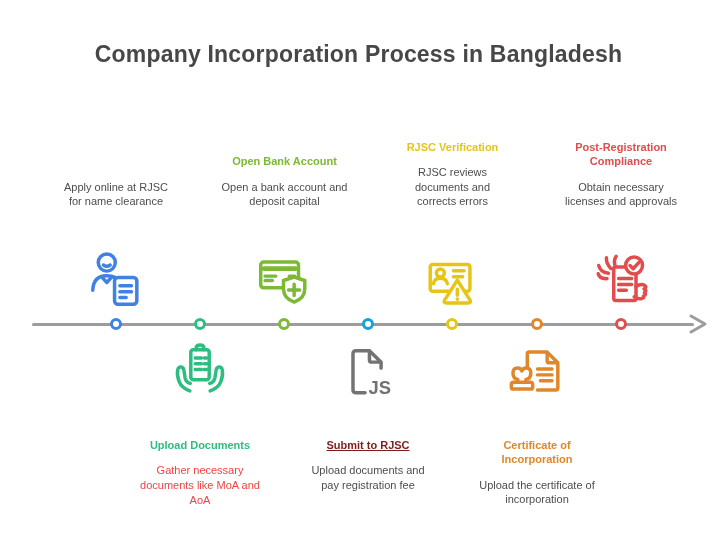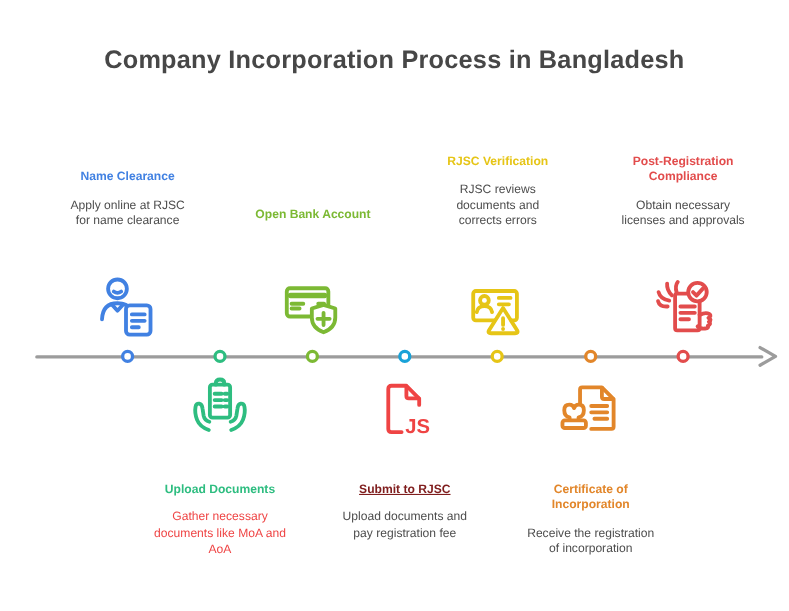--- a/index.html
+++ b/index.html
@@ -89,21 +89,20 @@
 
   <span class="dot d0" style="border-color: rgb(65, 129, 226);"></span>
   <span class="dot d1" style="border-color: rgb(46, 189, 128);"></span>
   <span class="dot d2" style="border-color: rgb(124, 185, 52);"></span>
   <span class="dot d3" style="border-color: rgb(25, 162, 216);"></span>
   <span class="dot d4" style="border-color: rgb(230, 197, 22);"></span>
   <span class="dot d5" style="border-color: rgb(226, 134, 42);"></span>
   <span class="dot d6" style="border-color: rgb(226, 76, 76);"></span>
 
   <div class="step top s0">
-    <p class="step-label" style="color: rgb(65, 129, 226);">Name Clearance</p>
     <p class="step-desc" style="color: rgb(77, 77, 77);">Apply online at RJSC for name clearance</p>
   </div>
   <div class="icon i0" style="color: rgb(65, 129, 226);">
     <svg viewBox="0 0 64 64">
       <circle class="stroke" cx="22.5" cy="13" r="8.8"></circle>
       <path class="stroke" d="M19,15.5 Q22.5,18 26,15.5"></path>
       <path class="stroke" d="M8,41.5 Q8.6,26.5 22.5,26.5 Q31.5,26.5 35,32"></path>
       <path class="stroke" d="M17,27.5 L22.5,33.5 L28,27.5"></path>
       <rect class="stroke-fill" x="30.5" y="28.5" width="23" height="27.5" rx="3.5"></rect>
       <path class="stroke" d="M36,37 H48 M36,43 H48 M36,49 H42.5"></path>
@@ -119,36 +118,37 @@
       <rect class="stroke-fill" x="22.5" y="10" width="19" height="31" rx="2.5"></rect>
       <path class="stroke" d="M28,10 V8.6 Q28,5.2 32,5.2 Q36,5.2 36,8.6 V10"></path>
       <path class="stroke" d="M27,18.5 H33.5 M36.5,18.5 H38.8 M27,24.5 H33.5 M36.5,24.5 H38.8 M27,30.5 H33.5 M36.5,30.5 H38.8"></path>
       <path class="stroke" d="M21.5,52.5 Q13,49.5 10.5,43 Q8,36.5 9,31 Q9.6,27.4 12.6,27.9 Q15.2,28.4 15.6,32.4 L16.6,39 Q17.6,43.6 22,44.8"></path>
       <path class="stroke" d="M42.5,52.5 Q51,49.5 53.5,43 Q56,36.5 55,31 Q54.4,27.4 51.4,27.9 Q48.8,28.4 48.4,32.4 L47.4,39 Q46.4,43.6 42,44.8"></path>
     </svg>
   </div>
 
   <div class="step top s2">
     <p class="step-label" style="color: rgb(124, 185, 52);">Open Bank Account</p>
+    <p class="step-desc" style="color: rgb(77, 77, 77);">Open a bank account and deposit capital</p>
   </div>
   <div class="icon i2" style="color: rgb(124, 185, 52);">
     <svg viewBox="0 0 64 64">
       <rect class="stroke" x="9" y="13.5" width="39" height="26.5" rx="3"></rect>
       <path class="stroke" style="stroke-width:5" d="M12.5,20.3 H44.5"></path>
       <path class="stroke" d="M13.5,28 H24.5 M13.5,32.5 H21 M38.5,28 H44"></path>
       <path class="stroke-fill" d="M43.5,29 L54.5,32.5 V41 Q54.5,50.8 43.5,54.8 Q32.5,50.8 32.5,41 V32.5 Z"></path>
       <path class="stroke" d="M43.5,36.5 V48 M37.8,42.2 H49.2"></path>
     </svg>
   </div>
 
   <div class="step bottom s3">
     <p class="step-label" style="color: #7f1d1d; text-decoration: underline;">Submit to RJSC</p>
     <p class="step-desc" style="color: rgb(77, 77, 77);">Upload documents and pay registration fee</p>
   </div>
-  <div class="icon i3" style="color: #ef4444;">
+  <div class="icon i3" style="color: #737373;">
     <svg viewBox="0 0 64 64">
       <path class="stroke" d="M29,53.5 H19.5 Q16.5,53.5 16.5,50.5 V13 Q16.5,10 19.5,10 H33.5 L45.5,22 V28"></path>
       <path class="stroke" d="M33.5,10.5 V19.5 Q33.5,21.8 35.8,21.8 H45"></path>
       <text x="32.5" y="54.5" font-size="19" font-weight="bold" fill="currentColor" font-family="'Liberation Sans',sans-serif">JS</text>
     </svg>
   </div>
 
   <div class="step top s4">
     <p class="step-label" style="color: rgb(230, 197, 22);">RJSC Verification</p>
     <p class="step-desc" style="color: rgb(77, 77, 77);">RJSC reviews documents and corrects errors</p>
@@ -159,21 +159,21 @@
       <circle class="stroke" cx="20" cy="22.8" r="4.1"></circle>
       <path class="stroke" d="M12.8,33.8 Q13.8,28.2 20,28.2 Q26.2,28.2 27.2,33.8"></path>
       <path class="stroke" d="M33.5,20.5 H44.5 M33.5,26.5 H43"></path>
       <path class="stroke-fill" d="M37.5,30 L50.8,51 Q52,53.6 48.8,53.6 H26.2 Q23,53.6 24.2,51 Z"></path>
       <path class="stroke" d="M37.5,39.5 V45.8 M37.5,49.5 V49.7"></path>
     </svg>
   </div>
 
   <div class="step bottom s5">
     <p class="step-label" style="color: rgb(226, 134, 42);">Certificate of Incorporation</p>
-    <p class="step-desc" style="color: rgb(77, 77, 77);">Receive the registration of incorporation</p>
+    <p class="step-desc" style="color: rgb(77, 77, 77);">Upload the certificate of incorporation</p>
   </div>
   <div class="icon i5" style="color: rgb(226, 134, 42);">
     <svg viewBox="0 0 64 64">
       <path class="stroke" d="M22,31 V14.5 Q22,12.5 24,12.5 H42.5 L53.5,23.5 V49.5 Q53.5,51.5 51.5,51.5 H32.5"></path>
       <path class="stroke" d="M42.5,13 V21.3 Q42.5,23.5 44.8,23.5 H53"></path>
       <path class="stroke" d="M32.5,30 H47.5 M32.5,36 H47.5 M35.5,42 H47.5"></path>
       <path class="stroke-fill" d="M12.2,43.5 V40.8 Q7.2,39.8 7.2,34 Q7.2,28.8 12,28.8 Q15.4,28.8 16.4,32 Q17.4,28.8 20.8,28.8 Q25.6,28.8 25.6,34 Q25.6,39.8 20.6,40.8 V43.5"></path>
       <rect class="stroke-fill" x="5.5" y="43.5" width="22" height="7.2" rx="2.2"></rect>
     </svg>
   </div>

